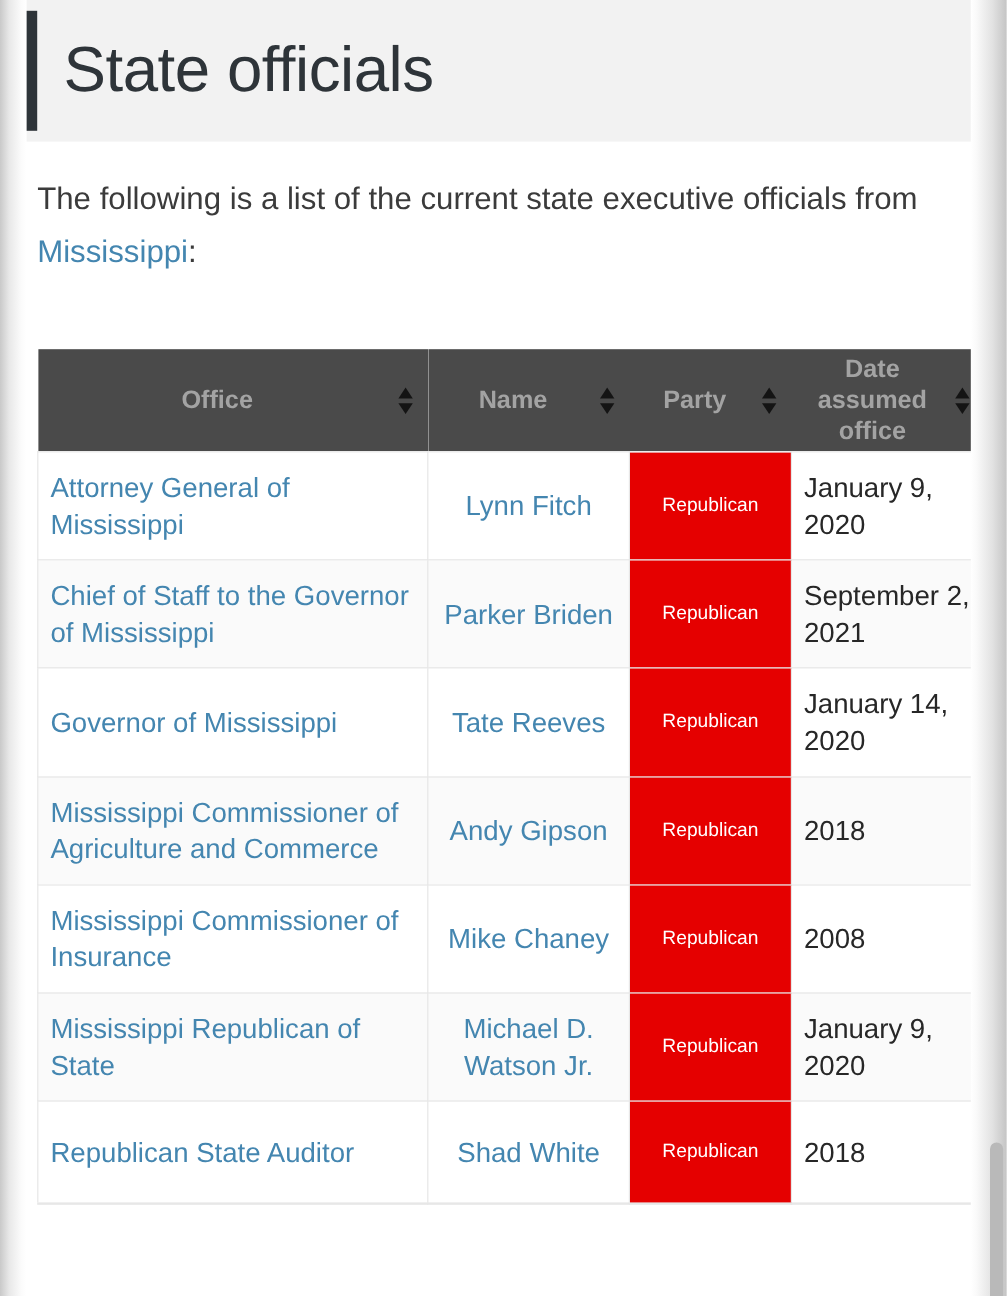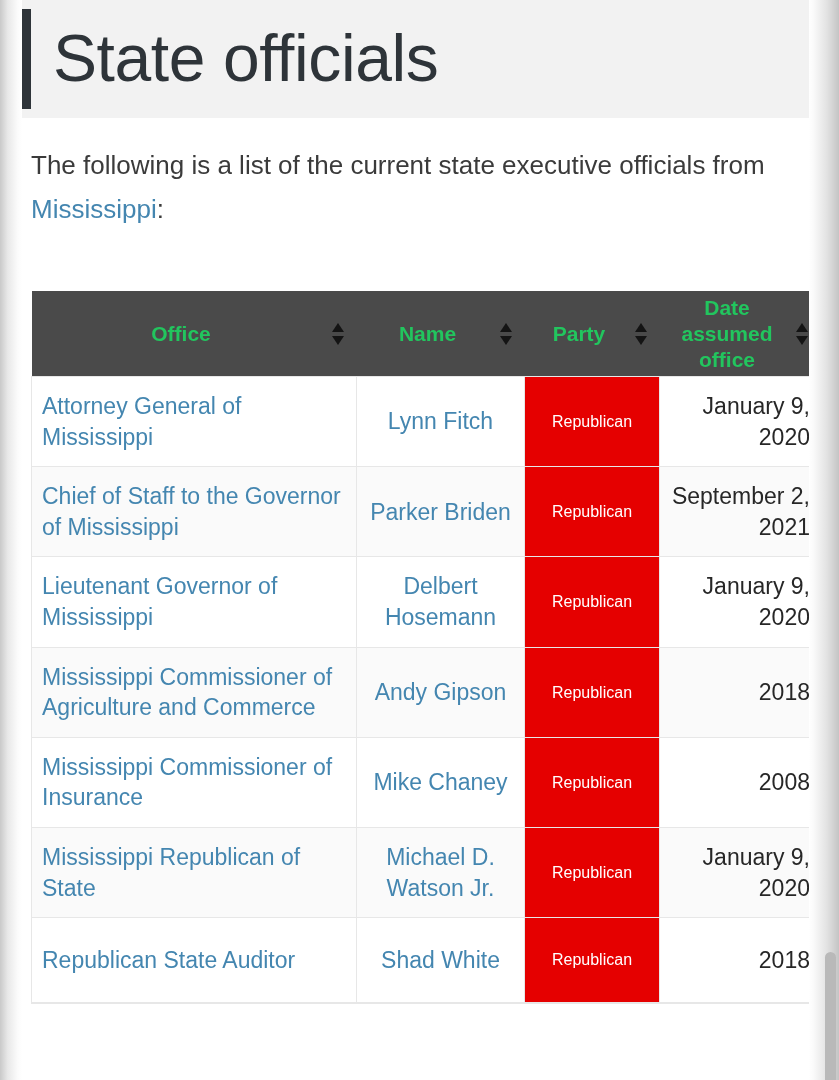--- a/index.html
+++ b/index.html
@@ -71,21 +71,21 @@
     margin-bottom: 26px;
   }
   .title-accent {
     width: 9px;
     height: 100px;
     background: #2e3439;
     flex: 0 0 9px;
     margin-right: 22px;
   }
   .page-title {
-    font-size: 66px;
+    font-size: 53px;
     font-weight: 400;
     color: #2e3439;
     letter-spacing: -0.4px;
     line-height: 1.05;
     text-align: right;
   }
 
   
   .intro {
     font-size: 26px;
@@ -107,21 +107,21 @@
   }
   table.officials {
     width: 789px;
     border-collapse: collapse;
     table-layout: fixed;
     border-bottom: 2px solid #e7e7e7;
   }
 
   table.officials thead th {
     background: #4a4a4a;
-    color: #22c55e;
+    color: #a3a3a3;
     font-size: 21px;
     font-weight: bold;
     height: 78px;
     vertical-align: middle;
     position: relative;
     padding: 4px 6px;
     line-height: 1.22;
   }
   th .th-inner {
     display: block;
@@ -189,21 +189,21 @@
     font-size: 16px;
     width: 100%;
   }
   .party-republican {
     background: #e50000 !important;
     color: #ffffff;
   }
   td.col-party.party-cell-rep { background: #e50000 !important; }
   td.col-date {
     color: #272727;
-    text-align: right;
+    text-align: left;
   }
 </style>
 </head>
 <body>
 
 <div id="page">
 
   <div class="edge-shade-left"></div>
   <div class="edge-shade-right"></div>
 
@@ -271,26 +271,26 @@
             </tr>
             <tr>
               <td class="col-office"><a class="link" href="#">Chief of Staff to the Governor of Mississippi</a></td>
               <td class="col-name"><a class="link" href="#">Parker Briden</a></td>
               <td class="col-party party-cell-rep">
                 <div class="party-chip party-republican">Republican</div>
               </td>
               <td class="col-date">September 2, 2021</td>
             </tr>
             <tr>
-              <td class="col-office"><a class="link" href="#">Lieutenant Governor of Mississippi</a></td>
-              <td class="col-name"><a class="link" href="#">Delbert Hosemann</a></td>
-              <td class="col-party party-cell-rep">
-                <div class="party-chip party-republican">Republican</div>
-              </td>
-              <td class="col-date">January 9, 2020</td>
+              <td class="col-office"><a class="link" href="#">Governor of Mississippi</a></td>
+              <td class="col-name"><a class="link" href="#">Tate Reeves</a></td>
+              <td class="col-party party-cell-rep">
+                <div class="party-chip party-republican">Republican</div>
+              </td>
+              <td class="col-date">January 14, 2020</td>
             </tr>
             <tr>
               <td class="col-office"><a class="link" href="#">Mississippi Commissioner of Agriculture and Commerce</a></td>
               <td class="col-name"><a class="link" href="#">Andy Gipson</a></td>
               <td class="col-party party-cell-rep">
                 <div class="party-chip party-republican">Republican</div>
               </td>
               <td class="col-date">2018</td>
             </tr>
             <tr>

